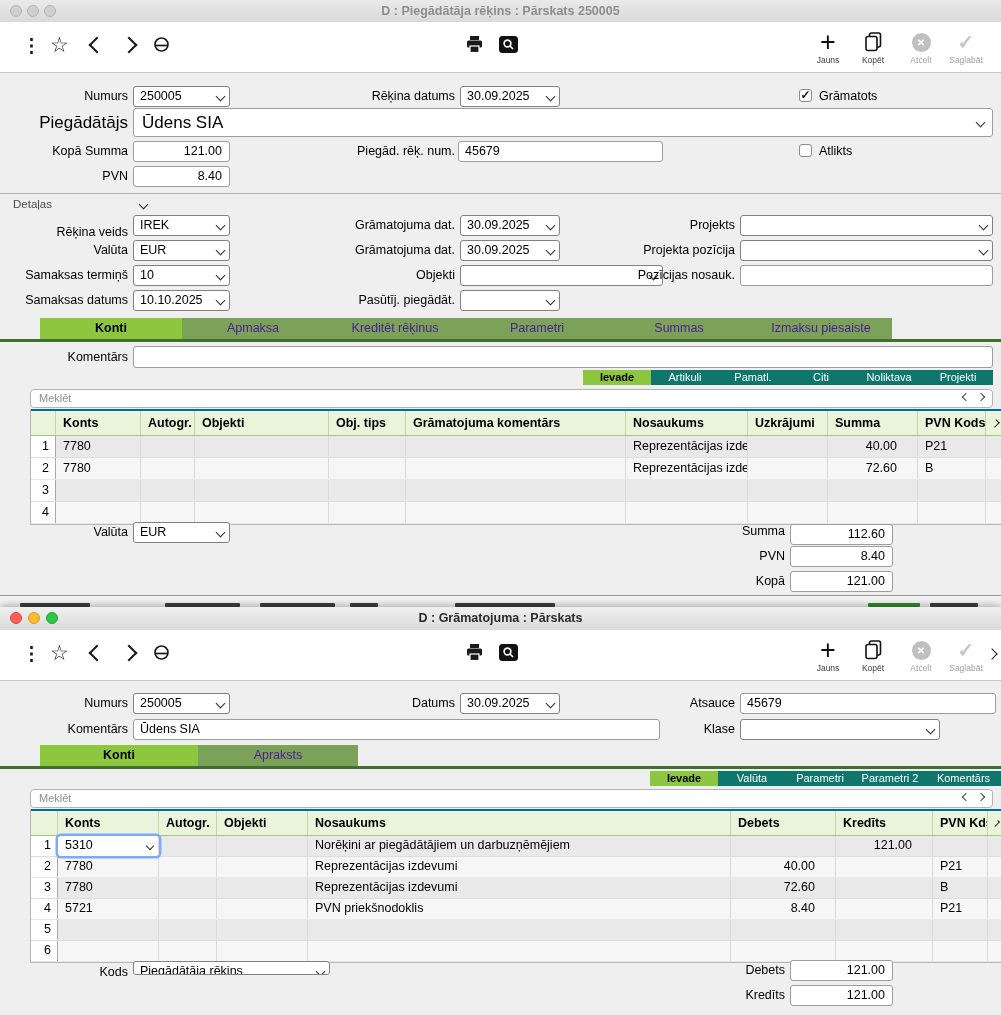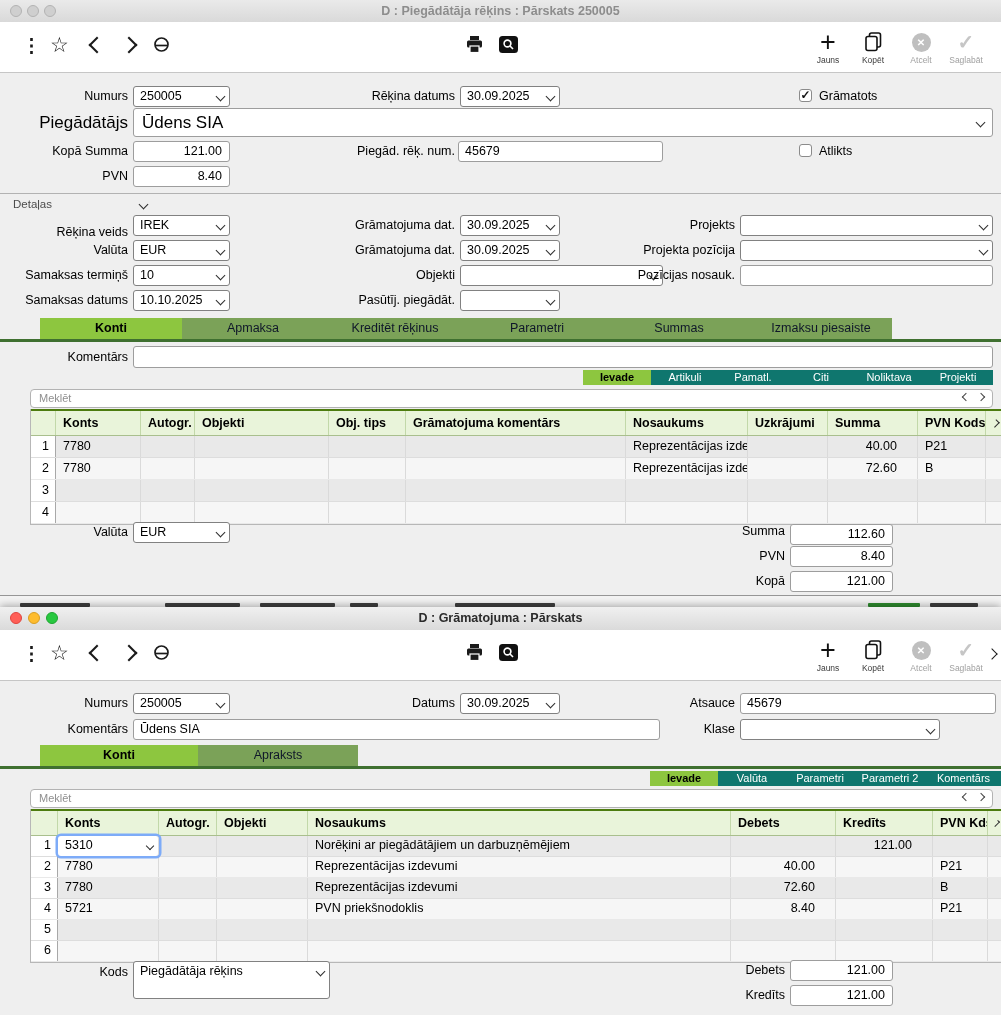--- a/index.html
+++ b/index.html
@@ -47,36 +47,36 @@
   .nb{position:absolute;height:21px;background:#fff;border:1px solid #9d9d9d;border-radius:3px;
     box-sizing:border-box;font-size:12.5px;line-height:19px;padding:0 7px;text-align:right;}
   .cb{position:absolute;width:13px;height:13px;background:#fff;border:1.5px solid #8b8b8b;border-radius:3px;
     box-sizing:border-box;font-size:12px;line-height:11px;text-align:center;color:#111;font-weight:bold;}
   .bigfield{position:absolute;background:#fff;border:1px solid #9d9d9d;border-radius:3px;box-sizing:border-box;
     font-size:17px;line-height:27px;padding:0 24px 0 8px;white-space:nowrap;overflow:hidden;}
   .biglbl{position:absolute;font-size:17px;color:#000;text-align:right;line-height:29px;white-space:nowrap;}
   .divider{position:absolute;left:0;width:100%;height:1px;background:#b2b2b2;}
   
   .tab{position:absolute;height:21px;line-height:21px;text-align:center;font-size:12.5px;
-    background:#7ba258;color:#0f172a;white-space:nowrap;overflow:hidden;cursor:default;}
+    background:#7ba258;color:#4c1d95;white-space:nowrap;overflow:hidden;cursor:default;}
   .tab.active{background:#8dc63f;color:#000;font-weight:bold;}
   .tabline{position:absolute;left:0;width:100%;height:3px;background:#3f7030;}
   .subtab{position:absolute;height:15px;line-height:15px;text-align:center;font-size:11px;
     background:#0f766e;color:#fff;white-space:nowrap;overflow:hidden;cursor:default;}
   .subtab.active{background:#8dc63f;color:#000;font-weight:bold;}
   
   .searchbar{position:absolute;height:19px;background:#fff;border:1px solid #b3b3b3;border-radius:4px;
     box-sizing:border-box;font-size:11px;color:#8f8f8f;line-height:17px;padding:0 8px;}
   .searchbar .arrows{position:absolute;right:8px;top:4px;display:flex;gap:9px;}
   .sarr{width:5px;height:5px;border-left:1.4px solid #444;border-bottom:1.4px solid #444;}
   .sarr.l{transform:rotate(45deg);}
   .sarr.r{transform:rotate(-135deg);}
   
   .tbl{position:absolute;border-left:1px solid #b7b7b7;border-right:1px solid #b7b7b7;border-bottom:1px solid #b7b7b7;box-sizing:content-box;}
-  .thead{display:flex;background:#e9f4da;border-top:2px solid #4d7c0f;border-bottom:1px solid #a9bf8d;height:24px;}
+  .thead{display:flex;background:#e9f4da;border-top:2px solid #0369a1;border-bottom:1px solid #a9bf8d;height:24px;}
   .th{box-sizing:border-box;border-right:1px solid #c2d8a9;font-size:12.5px;font-weight:bold;
     line-height:24px;padding:0 4px 0 7px;white-space:nowrap;overflow:hidden;}
   .tr{display:flex;border-bottom:1px solid rgba(0,0,0,0.05);}
   .tr.odd{background:#e9e9e9;}
   .tr.even{background:#f6f6f6;}
   .td{box-sizing:border-box;border-right:1px solid #dadada;font-size:12.5px;
     white-space:nowrap;overflow:hidden;padding:0 4px 0 7px;}
   .td.num{text-align:right;padding-right:20px;}
   .rn{box-sizing:border-box;background:#ffffff;text-align:right;padding-right:6px;font-size:12.5px;
     border-right:1px solid #a8a8a8;}
@@ -511,18 +511,18 @@
       <div class="td b3"></div>
         <div class="td b4"></div>
       <div class="td b5"></div>
         <div class="td b6"></div>
       <div class="td b7"></div>
         <div class="td b8 arrcell"></div>
     </div>
   </div>
 
   <div class="lbl" style="left:0;top:355px;width:128px;">Kods</div>
-  <div class="combo" style="left:133px;top:354px;width:197px;height:38px;"><span>Piegādātāja rēķins</span><span class="cv"></span></div>
+  <div class="combo" style="left:133px;top:354px;width:197px;height:14px;"><span>Piegādātāja rēķins</span><span class="cv"></span></div>
   <div class="lbl" style="left:660px;top:353px;width:125px;">Debets</div>
   <div class="nb" style="left:790px;top:353px;width:103px;">121.00</div>
   <div class="lbl" style="left:660px;top:378px;width:125px;">Kredīts</div>
   <div class="nb" style="left:790px;top:378px;width:103px;">121.00</div>
 </div>
 
 </body></html>

